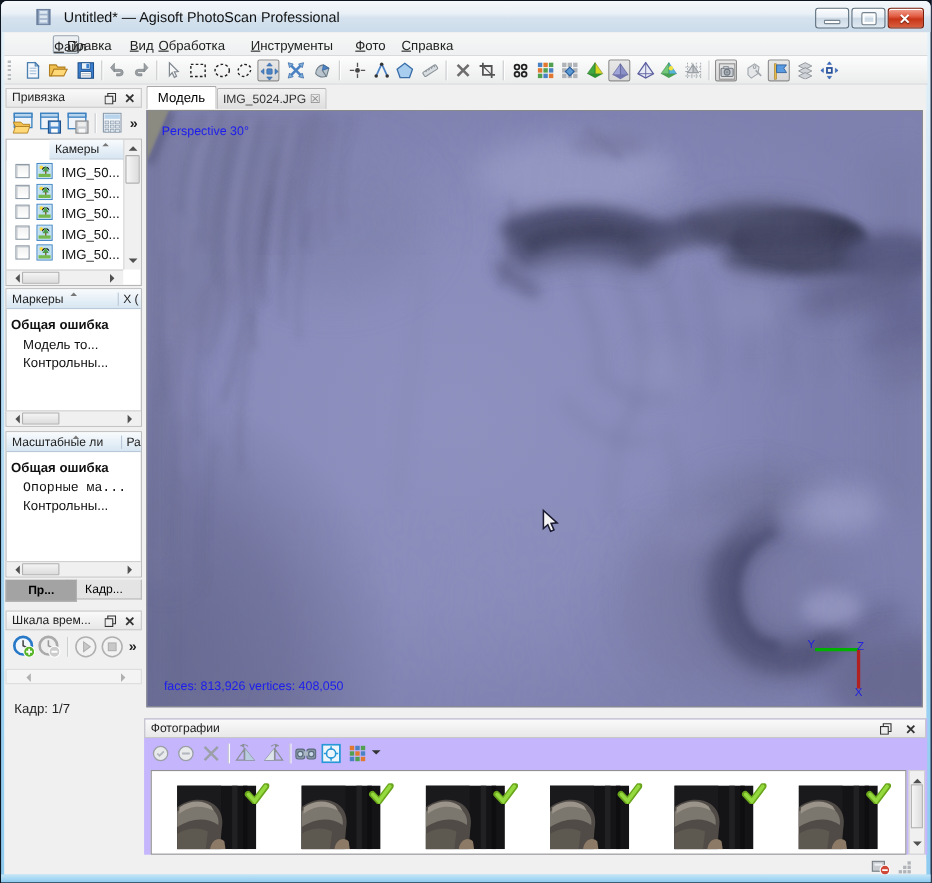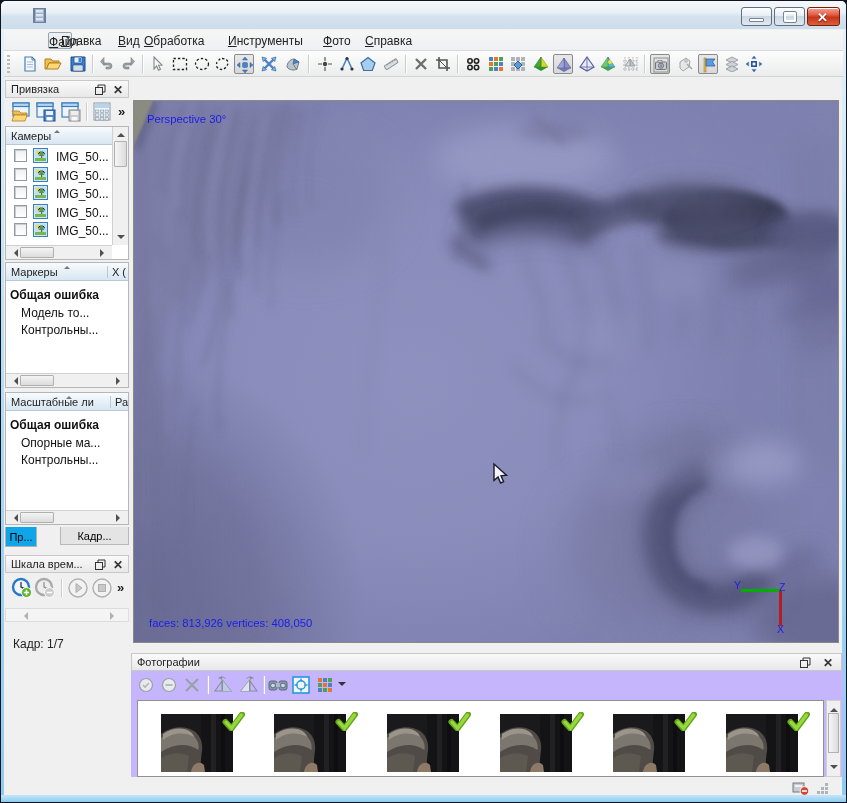--- a/index.html
+++ b/index.html
@@ -82,20 +82,21 @@
 <div id="frame"></div>
 <div id="inner"></div>
 <div id="titlebar">
   <svg id="title-ico" viewBox="0 0 15 15">
       <rect x="1" y="0" width="13" height="15" fill="#6b7f9e"></rect>
       <rect x="3" y="1" width="9" height="13" fill="#9fb3cc"></rect>
       <rect x="4" y="2" width="7" height="2.5" fill="#dce6f0"></rect>
       <rect x="4" y="6" width="7" height="2.5" fill="#dce6f0"></rect>
       <rect x="4" y="10" width="7" height="2.5" fill="#dce6f0"></rect>
     </svg>
+  <div id="title-txt">Untitled* — Agisoft PhotoScan Professional</div>
   <div class="capbtn" id="btn-min">
       <div class="g"></div>
     </div>
   <div class="capbtn" id="btn-max">
       <div class="g"></div>
     </div>
   <div class="capbtn" id="btn-close">
       <div class="g">✕</div>
     </div>
 </div>
@@ -408,21 +409,21 @@
       </svg>
     <div style="position:absolute; left:113px; top:5px; font-size:13px; font-weight:bold; color:#222;">»</div>
   </div>
 
   <div class="gbox" style="left:1px; top:49px; width:124px; height:134px;">
     <div style="position:absolute; right:0; top:0; width:16px; bottom:14px; background:#f0f0f0; border-left:1px solid #d0d0d0;">
       <div style="position:absolute;top:2px;left:4px;width:0;height:0;border:4px solid transparent;border-bottom-color:#505050"></div>
       <div style="position:absolute;top:14px;left:1px;width:13px;height:26px;background:linear-gradient(90deg,#f6f6f6,#dcdcdc);border:1px solid #b0b0b0;border-radius:1px;"></div>
       <div style="position:absolute;bottom:2px;left:4px;width:0;height:0;border:4px solid transparent;border-top-color:#505050"></div>
     </div>
-    <div class="ghdr" style="right:16px;">Камеры<div style="position:absolute;left:48px;top:0px;width:0;height:0;border:3.5px solid transparent;border-bottom-color:#777;"></div></div>
+    <div class="ghdr" style="right:16px;margin-left:39px;">Камеры<div style="position:absolute;left:48px;top:0px;width:0;height:0;border:3.5px solid transparent;border-bottom-color:#777;"></div></div>
     <div id="camrows" style="position:absolute; left:0; top:19px; right:16px; bottom:14px; overflow:hidden; background:#fff;">
         <div style="position:absolute;left:8px;top:3.0px;width:13px;height:13px;background:linear-gradient(180deg,#f0f0f0,#fff);border:1px solid #8e9aa6;box-shadow:inset 1px 1px 0 #c8cdd2;"></div>
 <div style="position:absolute;left:27px;top:2.0px;"><svg width="15" height="15" viewBox="0 0 15 15">
             <rect x="0.5" y="0.5" width="14" height="14" fill="#cfe6f5" stroke="#3a80c0"></rect>
             <rect x="2" y="2" width="11" height="8" fill="#bfe0f2"></rect>
             <circle cx="4.6" cy="4.2" r="1.7" fill="#f8d840"></circle>
             <path d="M8.5 3.5l0 6M8.5 3.5c-2.2 0-3.4 1.6-3.4 3.2M8.5 3.5c2.2 0 3.4 1.6 3.4 3.2" stroke="#3f9a3f" stroke-width="0"></path>
             <path d="M8.5 3 5.6 8h5.8z" fill="#4aa04a"></path>
             <rect x="8" y="7.5" width="1.2" height="3" fill="#7a5a30"></rect>
             <rect x="2" y="10" width="11" height="3" fill="#74b84e"></rect>
@@ -488,30 +489,30 @@
     <div class="hsb">
         <div class="la"></div>
         <div class="ra"></div>
         <div class="th" style="left:14px;width:34px;"></div>
       </div>
   </div>
 
   <div class="gbox" style="left:1px; top:315px; width:124px; height:133px;">
     <div class="ghdr">Масштабные ли<div style="position:absolute;left:60px;top:0px;width:0;height:0;border:3.5px solid transparent;border-bottom-color:#777;"></div><span style="position:absolute;right:0px;top:3px;border-left:1px solid #b8c8d8;padding-left:4px;">Ра</span></div>
     <div class="row b" style="left:4px; top:25px;">Общая ошибка</div>
-    <div class="row" style="left:15px; top:43px;">Опорные ма...</div>
+    <div class="row" style="left:15px; top:43px;font-family:Liberation Mono, monospace;">Опорные ма...</div>
     <div class="row" style="left:15px; top:60px;">Контрольны...</div>
     <div class="hsb">
         <div class="la"></div>
         <div class="ra"></div>
         <div class="th" style="left:14px;width:34px;"></div>
       </div>
   </div>
 
-  <div style="position:absolute; left:1px; top:450px; width:32px; height:20px; background:#0ea5e9; border:1px solid #b0b0b0; border-top:none; font-size:11px; text-align:center; padding-top:4px; z-index:2;">Пр...</div>
+  <div style="position:absolute; left:1px; top:450px; width:65px; height:20px; background:#a3a3a3; border:1px solid #b0b0b0; border-top:none; font-size:11px; text-align:center; padding-top:4px; z-index:2;font-weight:bold;">Пр...</div>
   <div style="position:absolute; left:56px; top:450px; width:69px; height:18px; background:#e4e4e4; border:1px solid #b8b8b8; border-top:none; font-size:11px; text-align:center; padding-top:3px;">Кадр...</div>
 
   <div class="phdr" style="top:478px">Шкала врем...
     <svg class="fl" viewBox="0 0 11 11">
         <rect x="0.5" y="3.5" width="7" height="7" fill="none" stroke="#333"></rect>
         <path d="M3 3.5V1h7v7h-2.5" fill="none" stroke="#333"></path>
       </svg>
     <div class="cl">✕</div>
   </div>
   <div style="position:absolute; left:1px; top:498px; width:124px; height:28px;">
@@ -539,20 +540,24 @@
     <div style="position:absolute; left:112px; top:5px; font-size:13px; font-weight:bold; color:#222;">»</div>
   </div>
   <div style="position:absolute; left:1px; top:531px; width:124px; height:14px; background:#f4f4f4; border:1px solid #dcdcdc;">
     <div style="position:absolute;top:3px;left:14px;width:0;height:0;border:4px solid transparent;border-right-color:#b0b0b0"></div>
     <div style="position:absolute;top:3px;right:10px;width:0;height:0;border:4px solid transparent;border-left-color:#b0b0b0"></div>
   </div>
   <div style="position:absolute; left:9px; top:560px; font-size:12px; color:#222;">Кадр: 1/7</div>
 </div>
 
 <div id="vpwrap">
+  <div id="tabs">
+    <div class="tab" id="tab1">Модель</div>
+    <div class="tab" id="tab2">IMG_5024.JPG <span style="color:#888">☒</span></div>
+  </div>
   <div id="vp">
       <svg width="704" height="541" viewBox="0 0 704 541" style="position:absolute;left:0;top:0">
 <defs>
 <radialGradient id="glight">
             <stop offset="0" stop-color="#8f92c0" stop-opacity="0.95"></stop>
             <stop offset="0.55" stop-color="#8f92c0" stop-opacity="0.7"></stop>
             <stop offset="1" stop-color="#8f92c0" stop-opacity="0"></stop>
           </radialGradient>
 <radialGradient id="gdark">
             <stop offset="0" stop-color="#63658c" stop-opacity="0.85"></stop>

